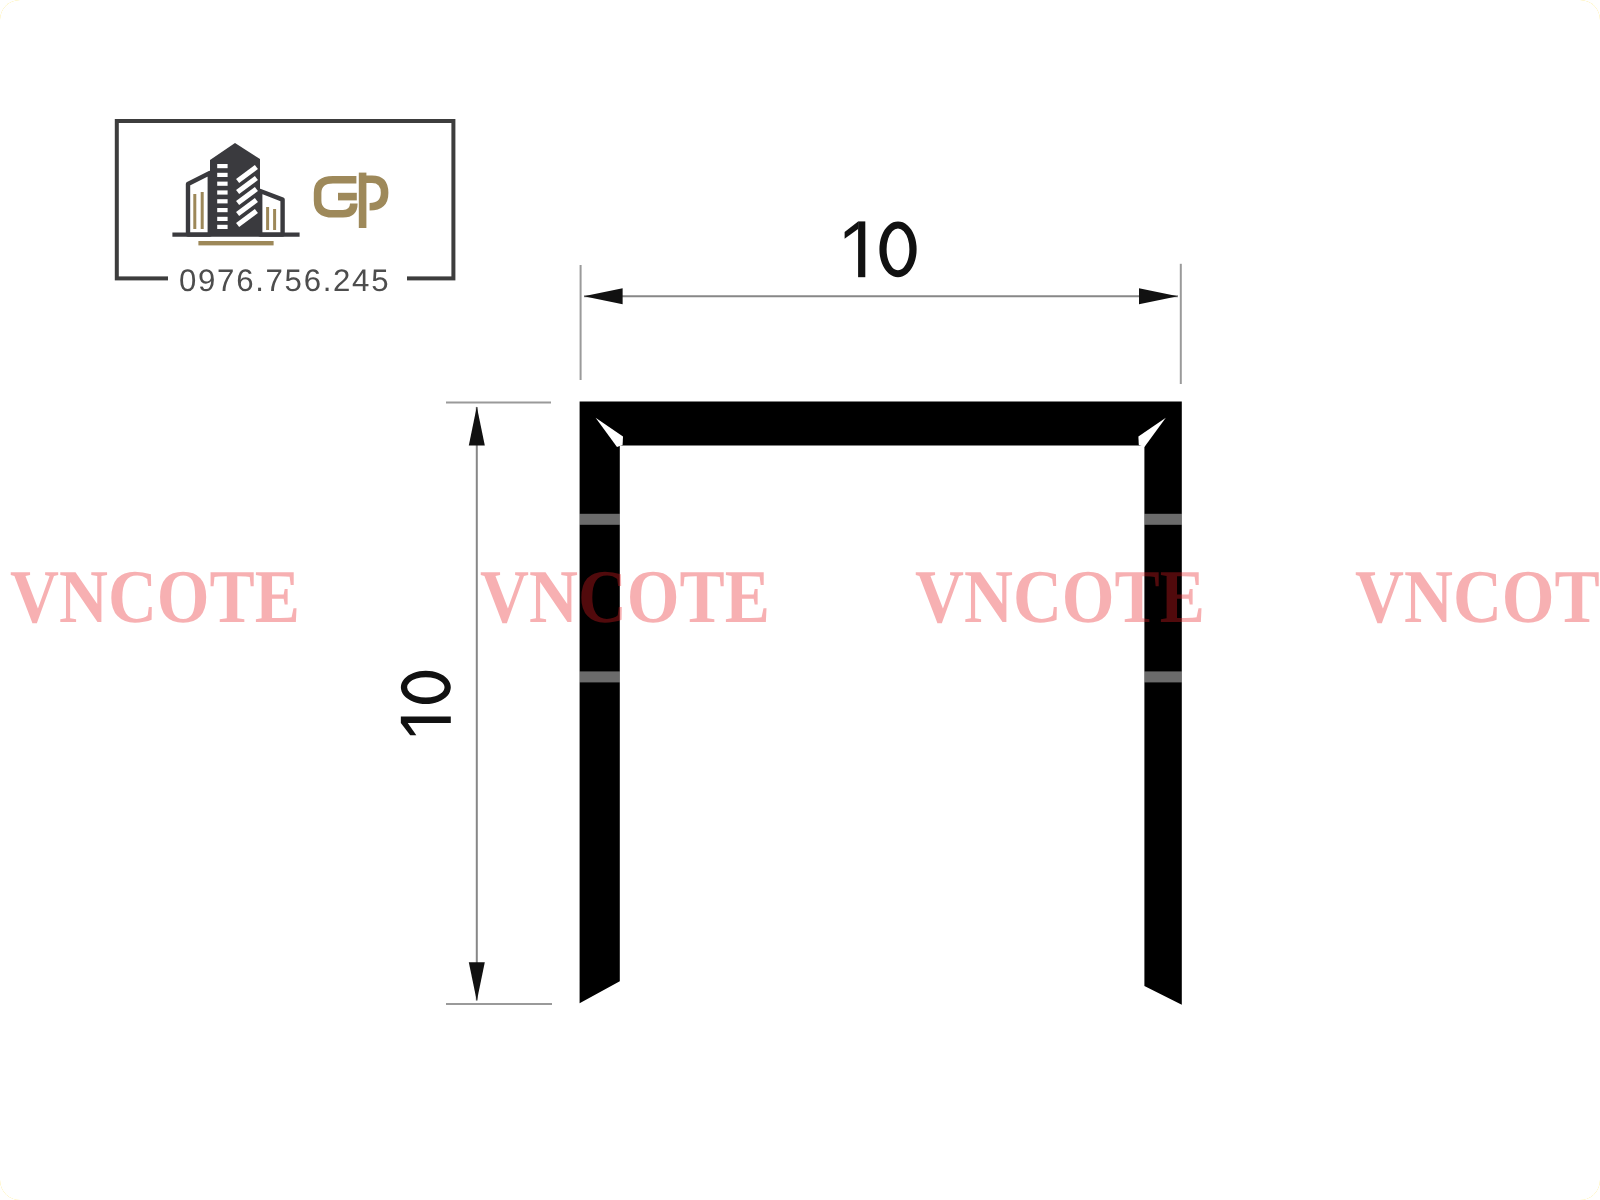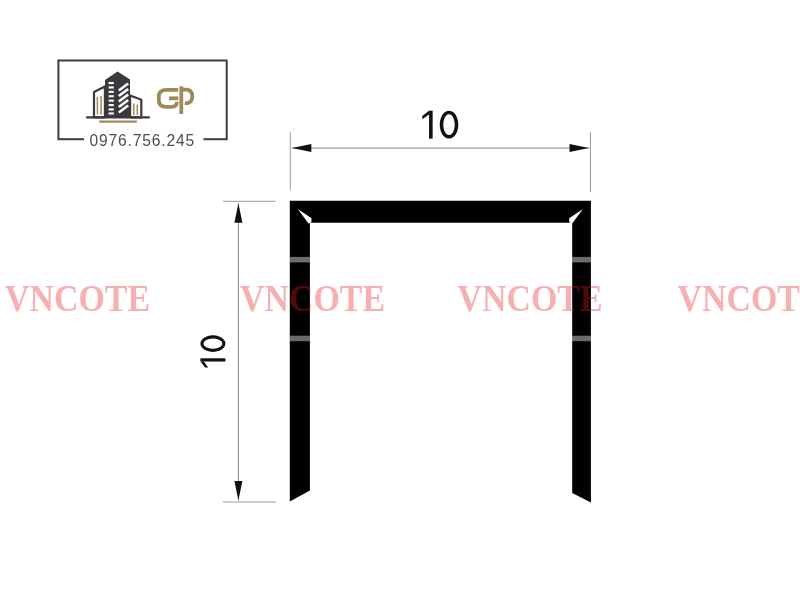--- a/index.html
+++ b/index.html
@@ -1,16 +1,16 @@
 <!DOCTYPE html>
 <html><head>
 <meta charset="utf-8">
 <style>
   html,body{margin:0;padding:0;background:#ffffff;}
-  .stage{position:relative;width:800px;height:600px;background:#fde047;overflow:hidden;}
+  .stage{position:relative;width:800px;height:600px;background:#fde047;overflow:hidden;border-radius:10px;}
 </style>
 </head>
 <body>
 <div class="stage">
 <svg width="800" height="600" viewBox="0 0 800 600" xmlns="http://www.w3.org/2000/svg">
   <defs>
     <g id="ten" fill="#111111">
       <path d="M -11.2,-14.05 L -7.6,-14.05 L -7.6,13.85 L -11.2,13.85 Z"></path>
       <path d="M -11.2,-14.05 L -11.2,-10.2 L -17.95,-5.4 L -17.95,-8.8 Z"></path>
       <path fill-rule="evenodd" d="M 8.75,-14.05 A 9.3,13.95 0 1 0 8.76,-14.05 Z M 8.75,-10.55 A 5.7,10.45 0 1 1 8.74,-10.55 Z"></path>

